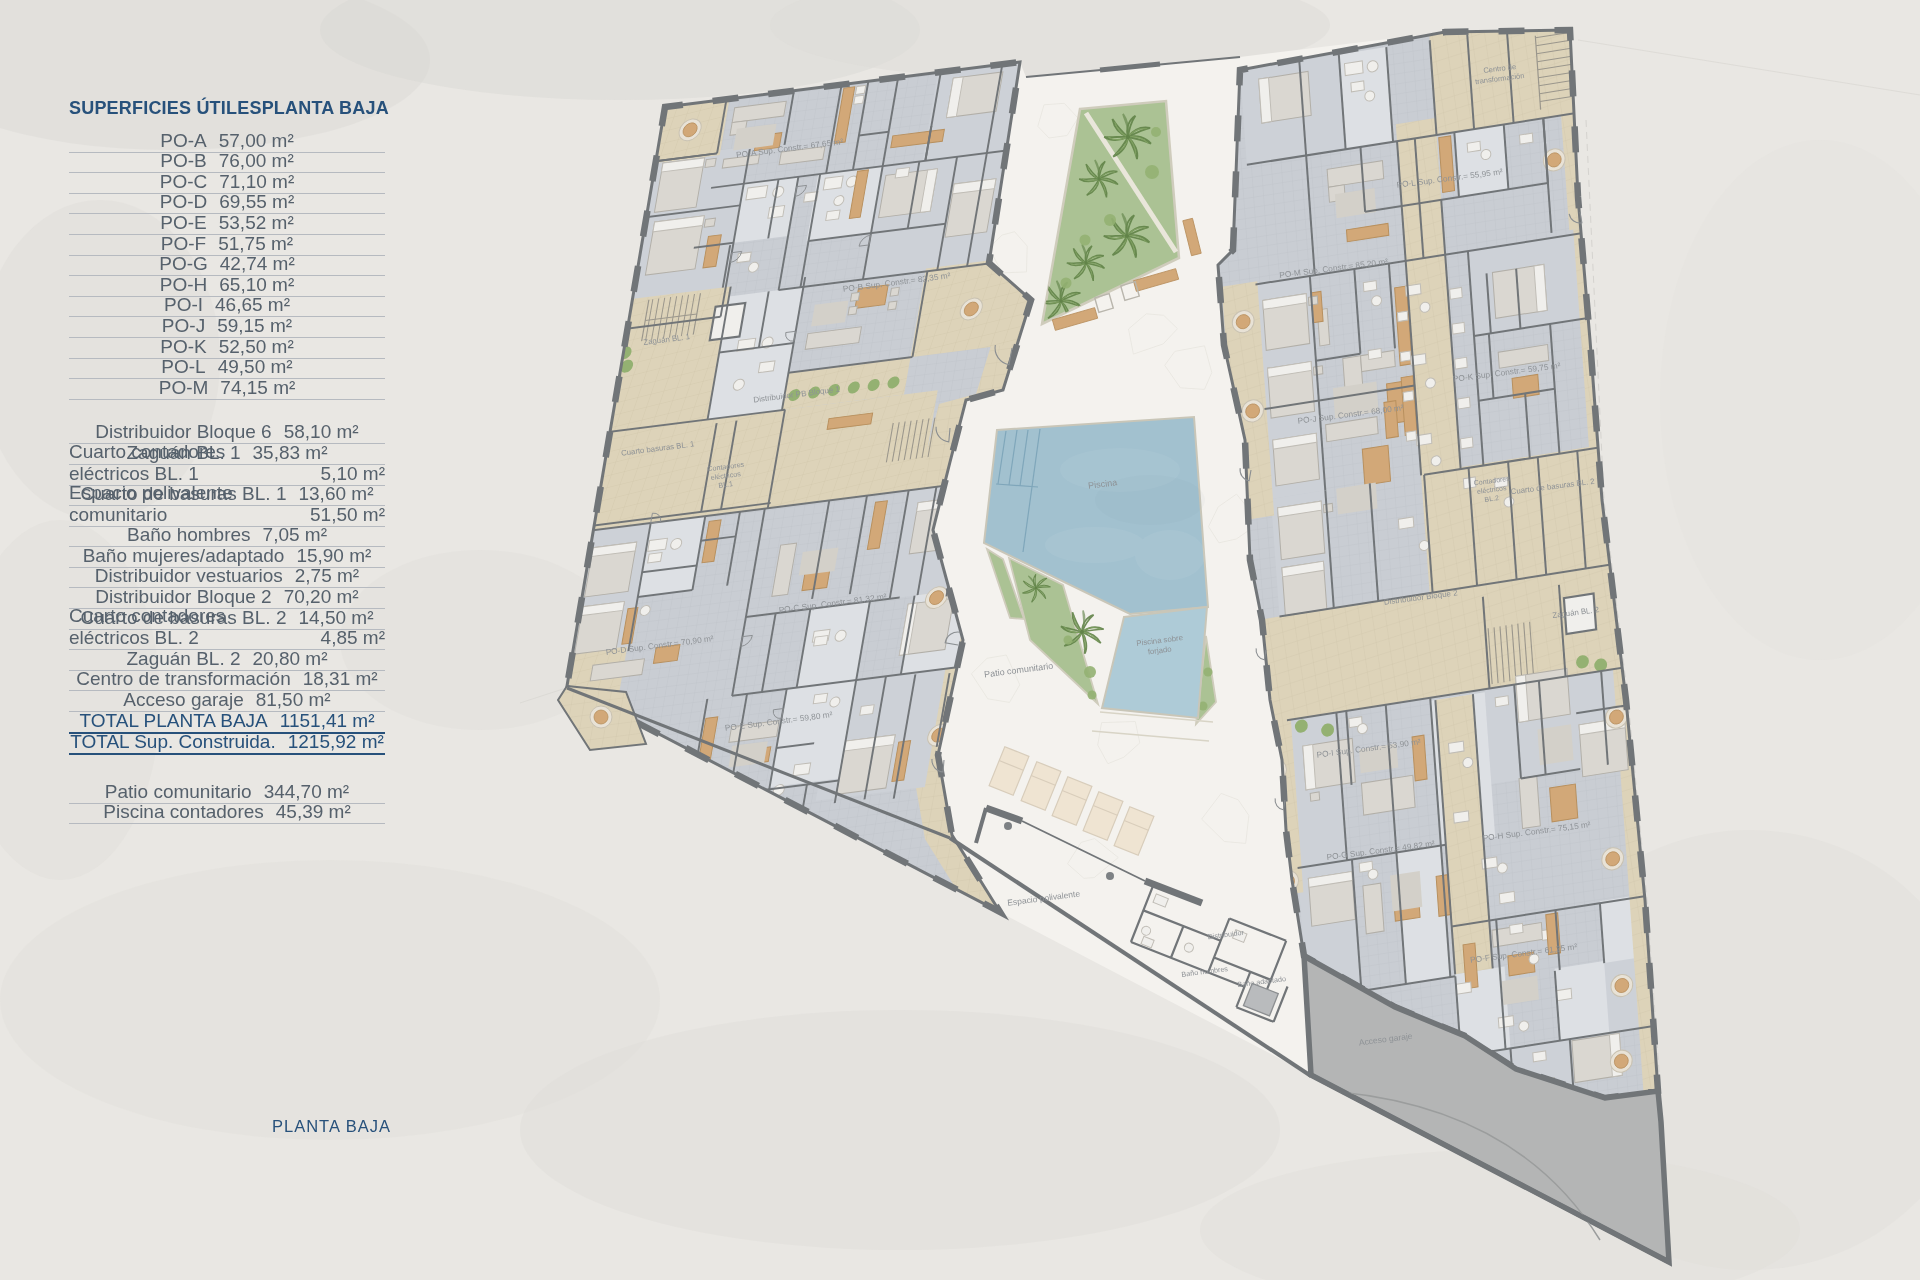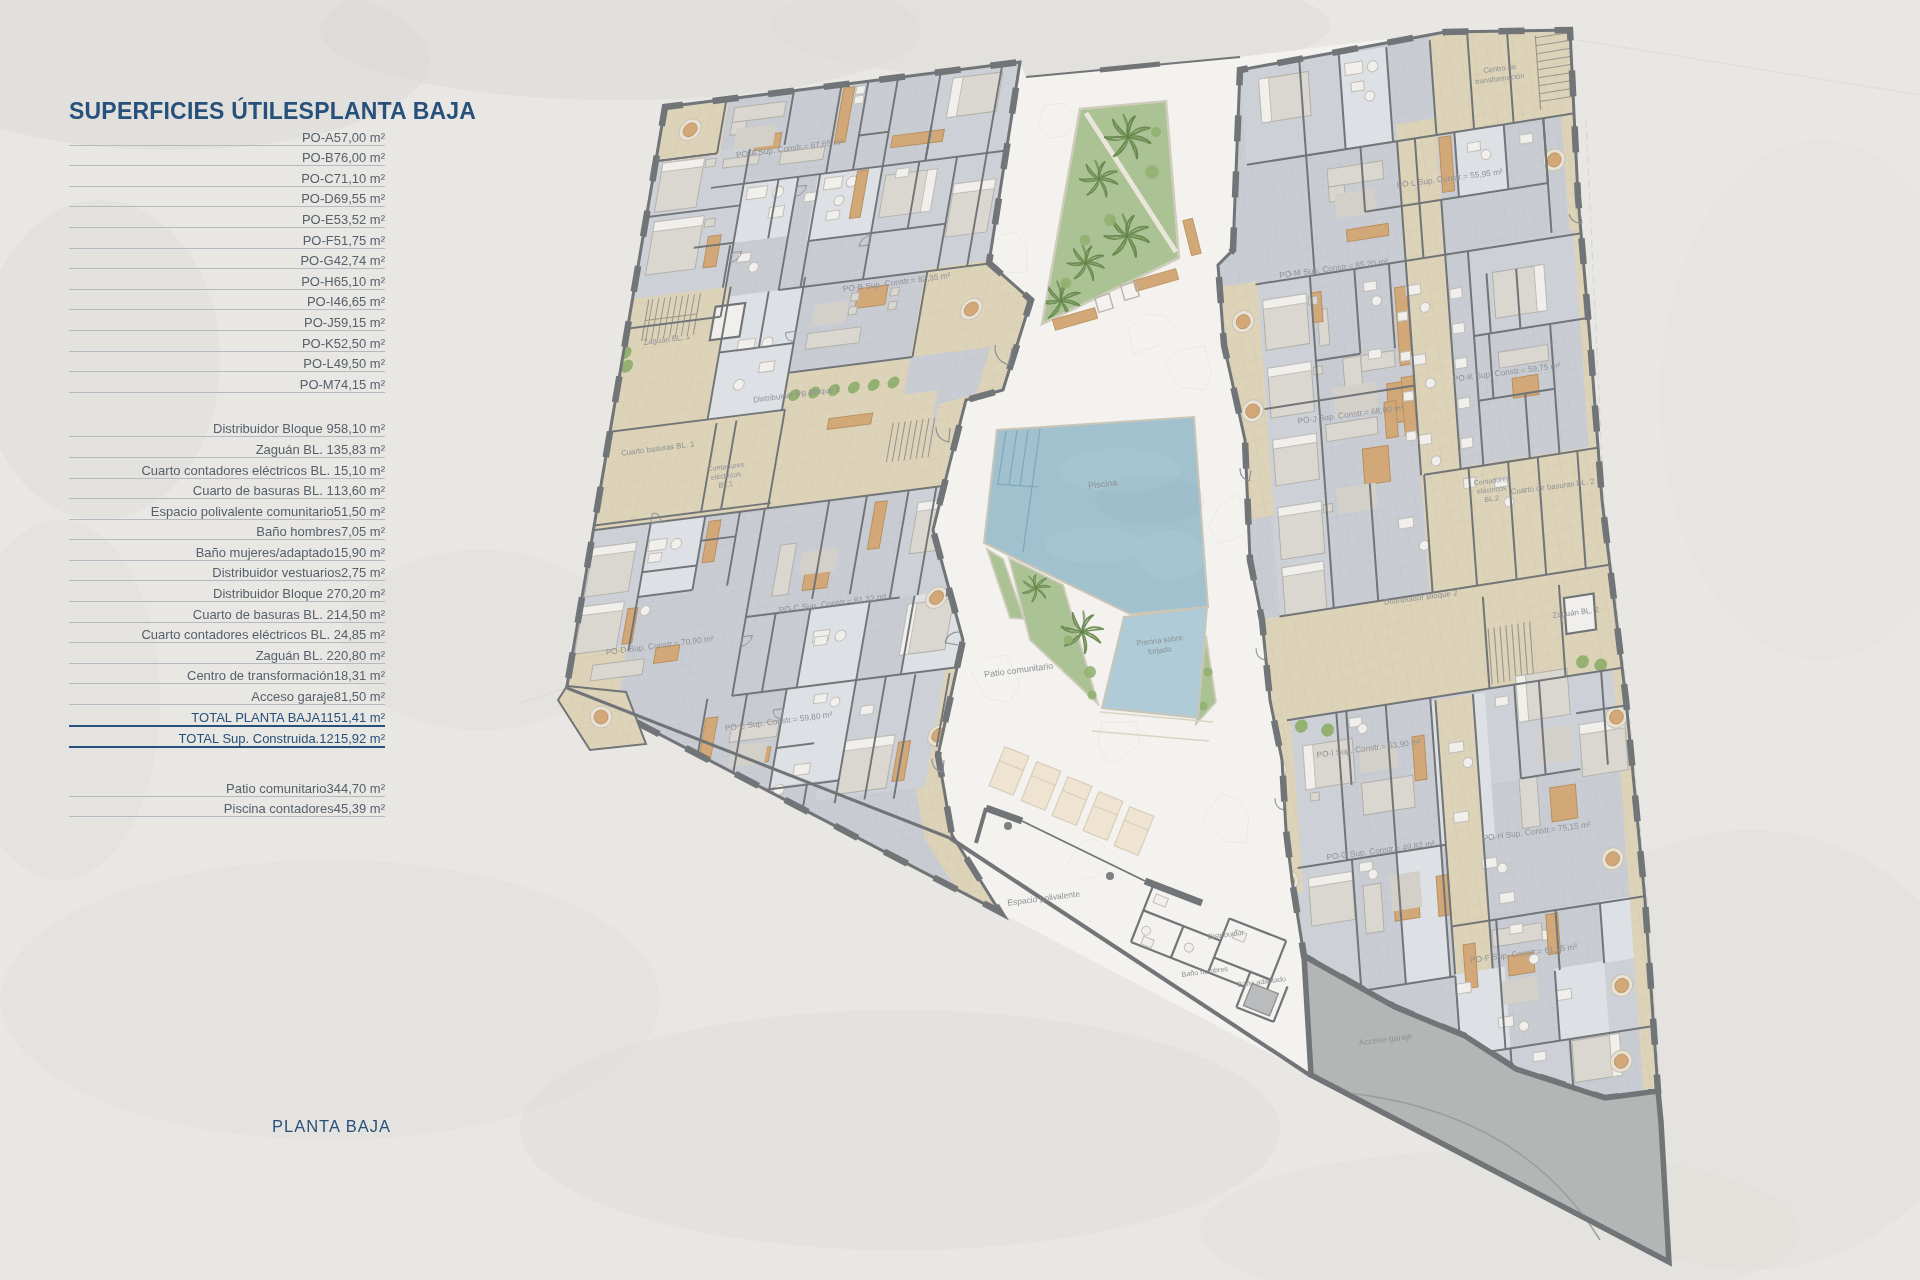--- a/index.html
+++ b/index.html
@@ -1,21 +1,21 @@
 <!DOCTYPE html>
 <html><head><meta charset="utf-8">
 <style>
 html,body{margin:0;padding:0;width:1920px;height:1280px;overflow:hidden;
  font-family:"Liberation Sans",sans-serif;background:#e9e7e3;}
 #page{position:relative;width:1920px;height:1280px;}
 #sidebar{position:absolute;left:69px;top:98px;width:316px;color:#56616c;}
 .hdr{display:flex;justify-content:space-between;color:#27517b;font-weight:bold;
- font-size:23px;letter-spacing:.2px;white-space:nowrap;}
-.row{display:flex;justify-content:flex-end;align-items:flex-end;
- height:19.6px;border-bottom:1px solid #b6bac0;font-size:13px;}
+ font-size:18px;letter-spacing:.2px;margin-bottom:13px;white-space:nowrap;}
+.row{display:flex;justify-content:center;align-items:flex-end;
+ height:19.6px;border-bottom:1px solid #b6bac0;font-size:19px;gap:12px;}
 .row span:last-child{white-space:nowrap;}
 .tot{color:#27517b;font-weight:normal;border-bottom:2px solid #27517b;}
 #pb{position:absolute;left:272px;top:1117px;color:#27517b;font-size:16.5px;letter-spacing:1px;}
 </style></head><body>
 <div id="page">
 <div id="sidebar">
 <div class="hdr">
         <span>SUPERFICIES ÚTILES</span>
         <span>PLANTA BAJA</span>
       </div>
@@ -66,21 +66,21 @@
 <div class="row">
         <span>PO-L</span>
         <span>49,50 m²</span>
       </div>
 <div class="row">
         <span>PO-M</span>
         <span>74,15 m²</span>
       </div>
 <div style="height:24px"></div>
 <div class="row">
-        <span>Distribuidor Bloque 9</span>
+        <span>Distribuidor Bloque 6</span>
         <span>58,10 m²</span>
       </div>
 <div class="row">
         <span>Zaguán BL. 1</span>
         <span>35,83 m²</span>
       </div>
 <div class="row">
         <span>Cuarto contadores eléctricos BL. 1</span>
         <span>5,10 m²</span>
       </div>

